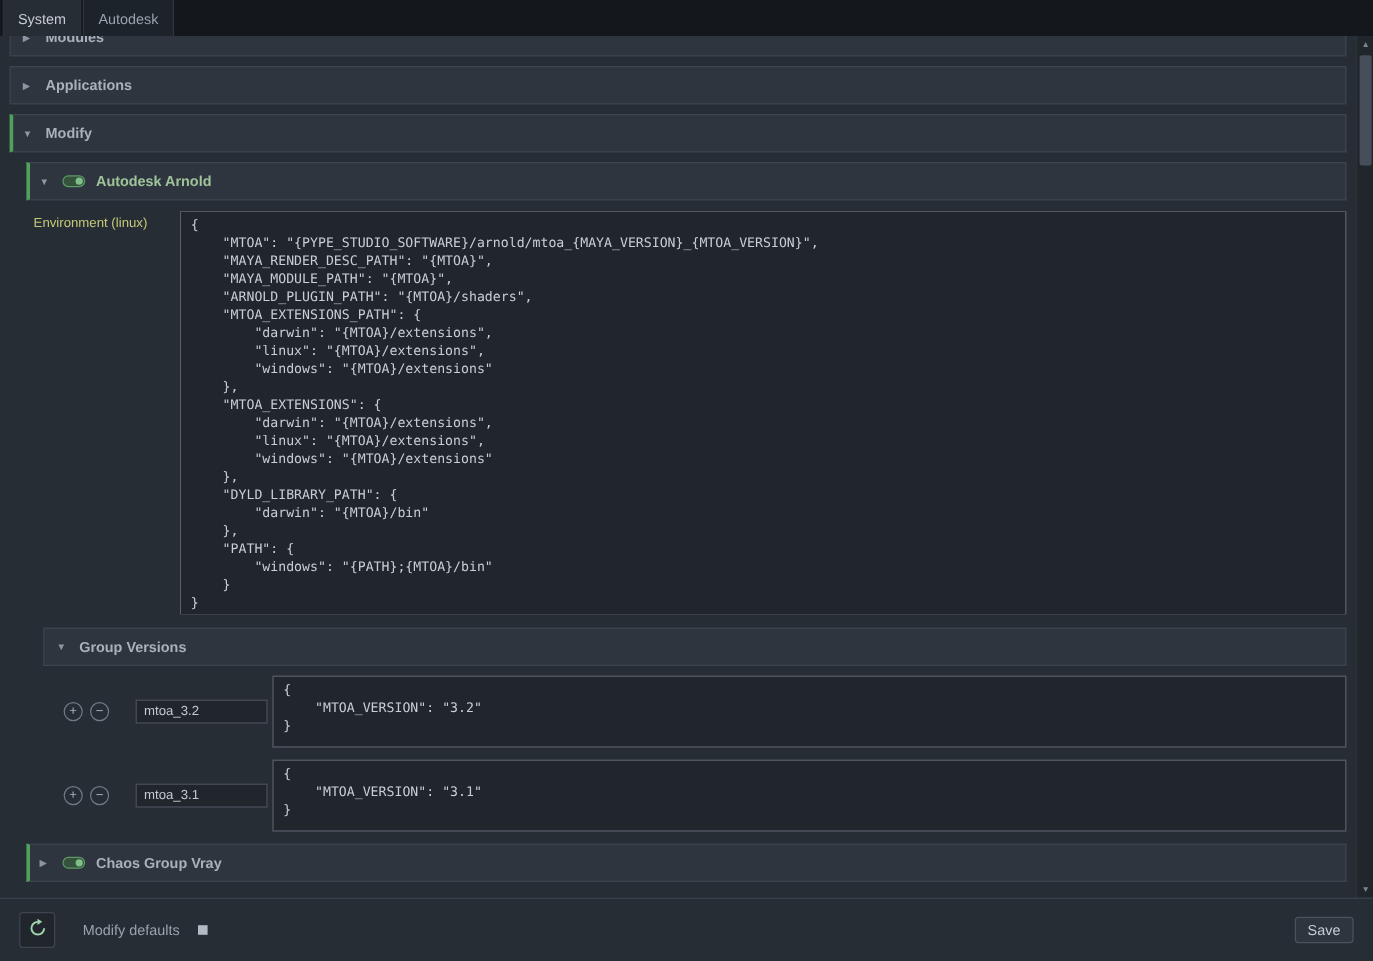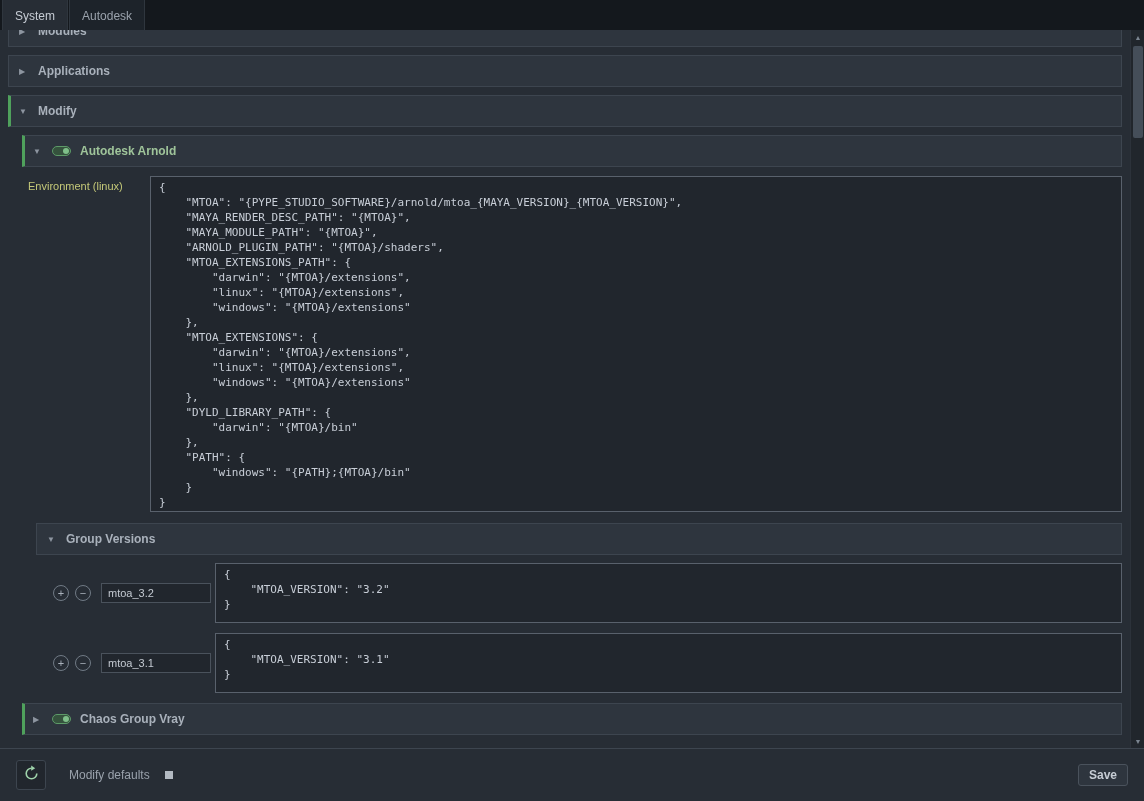--- a/index.html
+++ b/index.html
@@ -48,35 +48,35 @@
   .env-label{width:128px;flex:0 0 auto;padding:4px 8px 0 6px;font-size:11px;color:var(--yellow);}
   textarea{background:var(--bg-field);border:1px solid var(--border-field);color:var(--mono);
     font-family:"DejaVu Sans Mono","Liberation Mono",monospace;font-size:11px;line-height:15px;
     padding:3px 8px;resize:none;white-space:pre;overflow:auto;}
   .env-edit{flex:1;height:336px;}
 
   
   .vrow{display:flex;align-items:center;margin:0 0 10px 14px;}
   .vcontrols{display:flex;align-items:center;gap:6px;padding-left:17px;flex:0 0 auto;}
   .circle-btn{width:16px;height:16px;border-radius:50%;border:1px solid #707a85;background:transparent;color:#aab2bc;font-size:11px;line-height:13px;text-align:center;padding:0;cursor:default;}
-  .vname{width:110px;height:20px;margin-left:10px;background:var(--bg-field);border:1px solid #4a525c;color:#c4cad2;font-size:11px;padding:2px 6px;font-family:"Liberation Sans","DejaVu Sans",sans-serif;}
+  .vname{width:110px;height:20px;margin-left:22px;background:var(--bg-field);border:1px solid #4a525c;color:#c4cad2;font-size:11px;padding:2px 6px;font-family:"Liberation Sans","DejaVu Sans",sans-serif;}
   .vedit{flex:1;height:60px;margin-left:4px;}
 
   
   .scrollbar{width:14px;background:#21262c;border-left:1px solid #2c323a;display:flex;flex-direction:column;}
   .sb-btn{height:14px;width:14px;font-size:7px;color:#7b8590;display:flex;align-items:center;justify-content:center;cursor:default;}
   .sb-track{flex:1;position:relative;}
   .sb-thumb{position:absolute;top:2px;left:2px;width:10px;height:92px;background:#454e59;border-radius:2px;}
 
   
   .footer{height:53px;border-top:1px solid var(--border);background:var(--bg-content);display:flex;align-items:center;padding:0 16px;gap:23px;}
   .refresh-btn{width:30px;height:30px;background:var(--bg-field);border:1px solid var(--border);border-radius:3px;display:flex;align-items:center;justify-content:center;cursor:default;}
   .modify-label{font-size:12px;color:var(--text-dim);}
   .mini-square{width:8px;height:8px;background:#b3bac2;display:inline-block;margin-left:-8px;}
-  .save-btn{margin-left:auto;padding:3px 10px;height:22px;background:var(--bg-bar);border:1px solid #4a525c;border-radius:3px;color:#c6ccd4;font-size:12px;cursor:default;font-weight:bold;}
+  .save-btn{margin-left:auto;padding:3px 10px;height:22px;background:var(--bg-bar);border:1px solid #4a525c;border-radius:3px;color:#c6ccd4;font-size:12px;cursor:default;}
 </style>
 </head>
 <body>
 
 <div class="app">
 
   <div class="tabbar">
     <div class="tab active">System</div>
     <div class="tab">Autodesk</div>
   </div>

